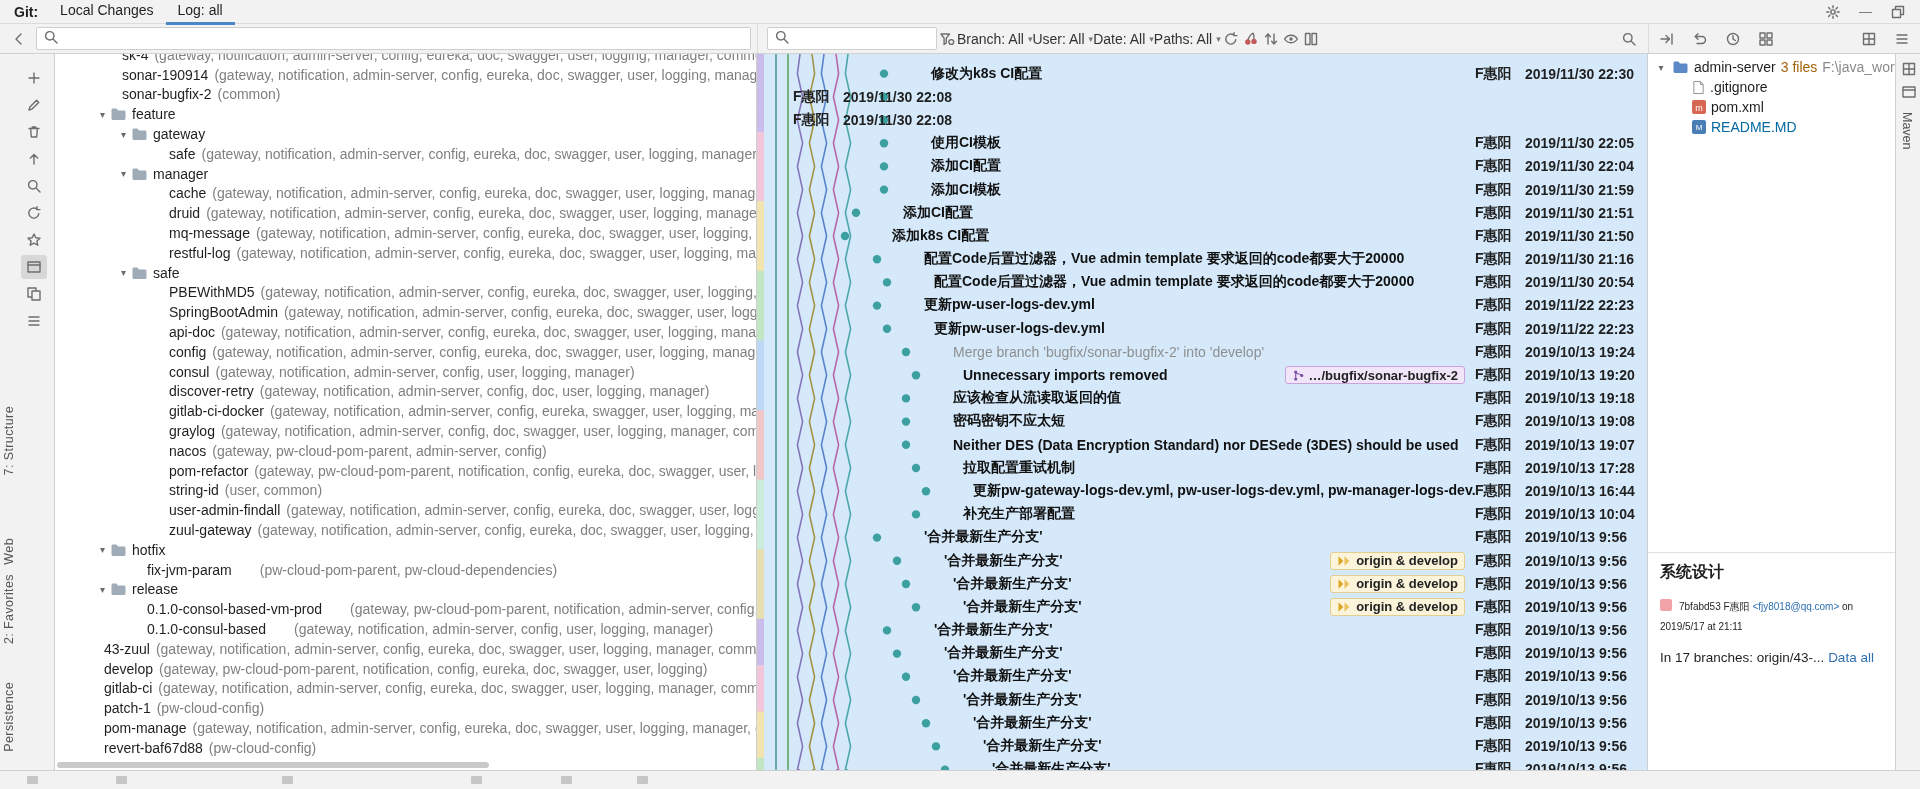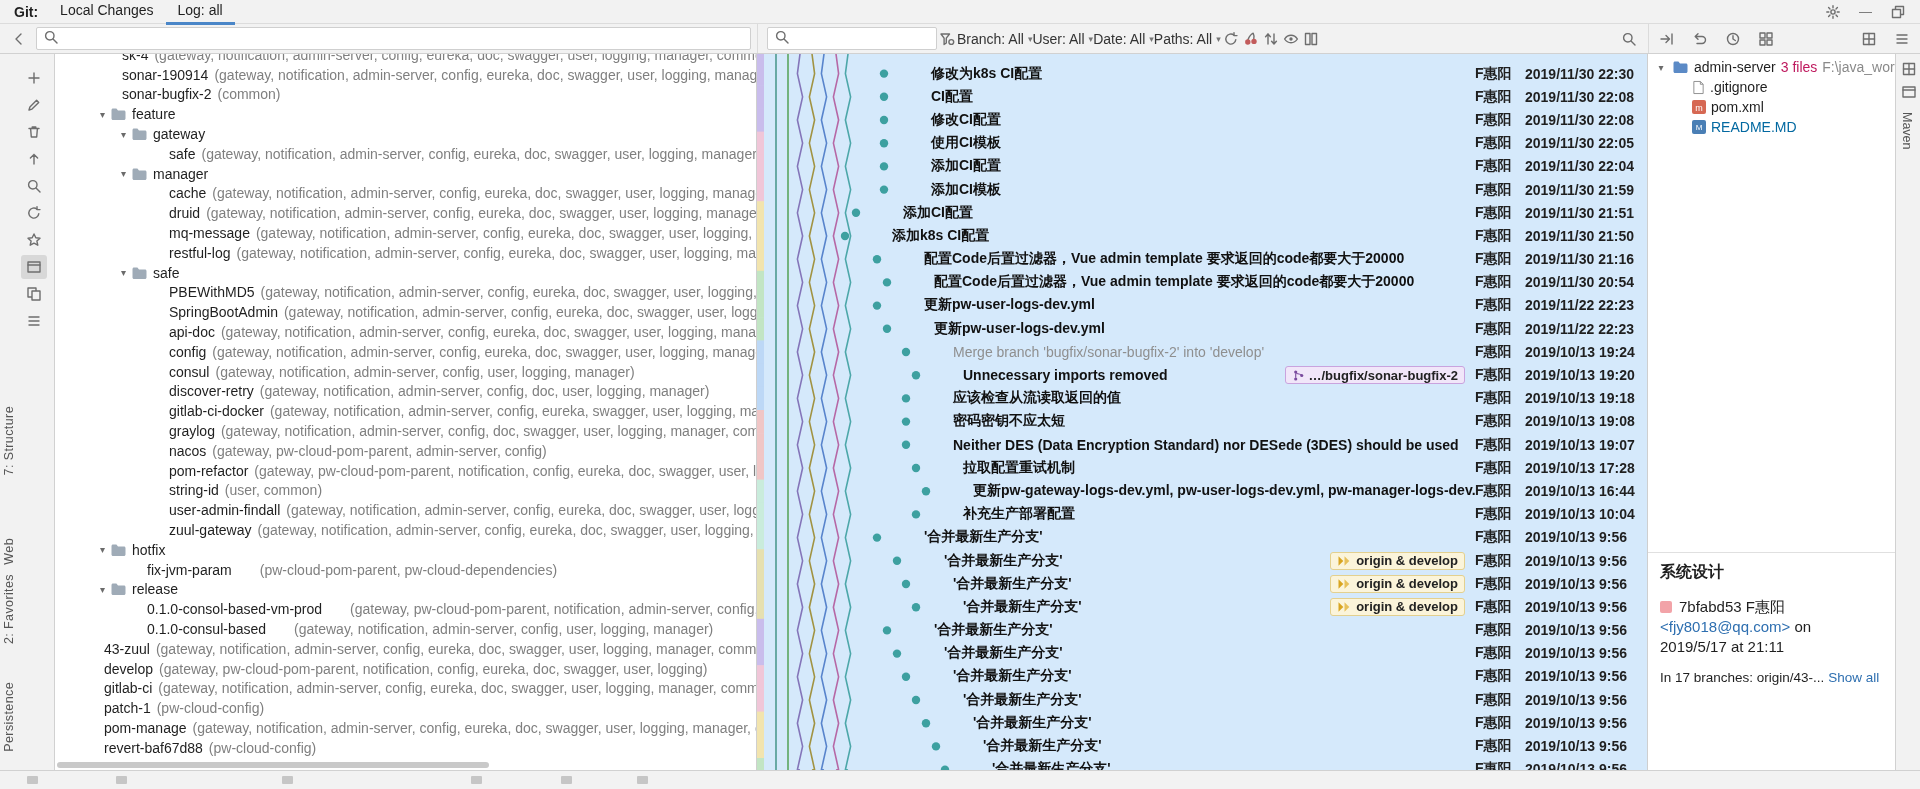--- a/index.html
+++ b/index.html
@@ -66,27 +66,27 @@
   .c-tag { display:flex; align-items:center; gap:4px; flex:none; margin-right:10px; height:18px;
            padding:0 6px; border-radius:3px; font-size:13px; font-weight:600; }
   .tag-bugfix { background:#f1e6f9; border:1px solid #c9a3de; color:#222; }
   .tag-origin { background:#fbf4da; border:1px solid #e3d08e; color:#222; }
 
   
   .details-panel { width:248px; background:#fff; border-right:1px solid #d1d1d1; position:relative; overflow:hidden; padding-top:3px; }
   .t-row { height:20px; display:flex; align-items:center; white-space:nowrap; overflow:hidden; padding-left:7px; gap:5px; }
   .t-row .tri { color:#6b6b6b; font-size:10px; width:12px; flex:none; text-align:center; }
   .t-child { padding-left:44px; }
-  .t-meta { color:#be185d; }
+  .t-meta { color:#a16207; }
   .t-path { color:#8a8a8a; }
   .green-file { color:#0369a1; }
   .d-divider { position:absolute; left:0; right:0; top:498px; border-top:1px solid #e0e0e0; }
   .commit-info { position:absolute; left:12px; right:14px; top:508px; }
   .commit-subject { font-size:16px; font-weight:bold; margin-bottom:14px; }
-  .commit-meta { font-size:15px; line-height:20px; overflow-wrap:anywhere; }
+  .commit-meta { font-size:10px; line-height:20px; overflow-wrap:anywhere; }
   .hash-square { display:inline-block; width:12px; height:12px; background:#f2a3a8; border-radius:2px;
                  margin-right:7px; vertical-align:-1px; }
   .email, .link { color:#2e6fb0; }
   .branches-line { margin-top:13px; font-size:13.5px; white-space:nowrap; overflow:hidden; }
 
   
   .right-strip { width:24px; background:#f2f2f2; position:relative; }
   .right-strip .icon-btn { position:absolute; left:3px; color:#6e6e6e; }
   .vlabel-r { position:absolute; left:4px; top:58px; writing-mode:vertical-rl; font-size:12.5px; color:#555; white-space:nowrap; }
 
@@ -566,26 +566,24 @@
           <circle cx="179" cy="692.4" r="4.2" fill="#3da0a0"></circle>
           <circle cx="188" cy="715.6" r="4.2" fill="#3da0a0"></circle>
         </svg>
       <div id="commit-rows">
           <div class="c-row">
             <div class="c-msg-wrap"><span class="c-msg" style="padding-left: 138px;">修改为k8s CI配置</span></div>
             <div class="c-author">F惠阳</div>
             <div class="c-date">2019/11/30 22:30</div>
           </div>
           <div class="c-row">
-            <div class="c-msg-wrap"><span class="c-msg" style="padding-left: 138px;">CI配置</span></div>
             <div class="c-author">F惠阳</div>
             <div class="c-date">2019/11/30 22:08</div>
           </div>
           <div class="c-row">
-            <div class="c-msg-wrap"><span class="c-msg" style="padding-left: 138px;">修改CI配置</span></div>
             <div class="c-author">F惠阳</div>
             <div class="c-date">2019/11/30 22:08</div>
           </div>
           <div class="c-row">
             <div class="c-msg-wrap"><span class="c-msg" style="padding-left: 138px;">使用CI模板</span></div>
             <div class="c-author">F惠阳</div>
             <div class="c-date">2019/11/30 22:05</div>
           </div>
           <div class="c-row">
             <div class="c-msg-wrap"><span class="c-msg" style="padding-left: 138px;">添加CI配置</span></div>
@@ -808,21 +806,21 @@
       <div class="commit-info">
         <div class="commit-subject">系统设计</div>
         <div class="commit-meta">
           <span class="hash-square"></span><span>7bfabd53</span>
           <span>F惠阳</span>
           <span class="email">&lt;fjy8018@qq.com&gt;</span>
           <span>on 2019/5/17 at 21:11</span>
         </div>
         <div class="branches-line">
           <span>In 17 branches: origin/43-...</span>
-          <span class="link">Show all</span>
+          <span class="link">Data all</span>
         </div>
       </div>
     </div>
 
     <div class="right-strip">
       <span class="icon-btn" style="top:5px">
           <svg width="16" height="16" viewBox="0 0 16 16">
             <rect x="2.5" y="2.5" width="11" height="11" fill="none" stroke="#6e6e6e" stroke-width="1.4" stroke-linecap="round" stroke-linejoin="round"></rect>
             <path d="M2.5 8h11M8 2.5v11" fill="none" stroke="#6e6e6e" stroke-width="1.4" stroke-linecap="round" stroke-linejoin="round"></path>
           </svg>

